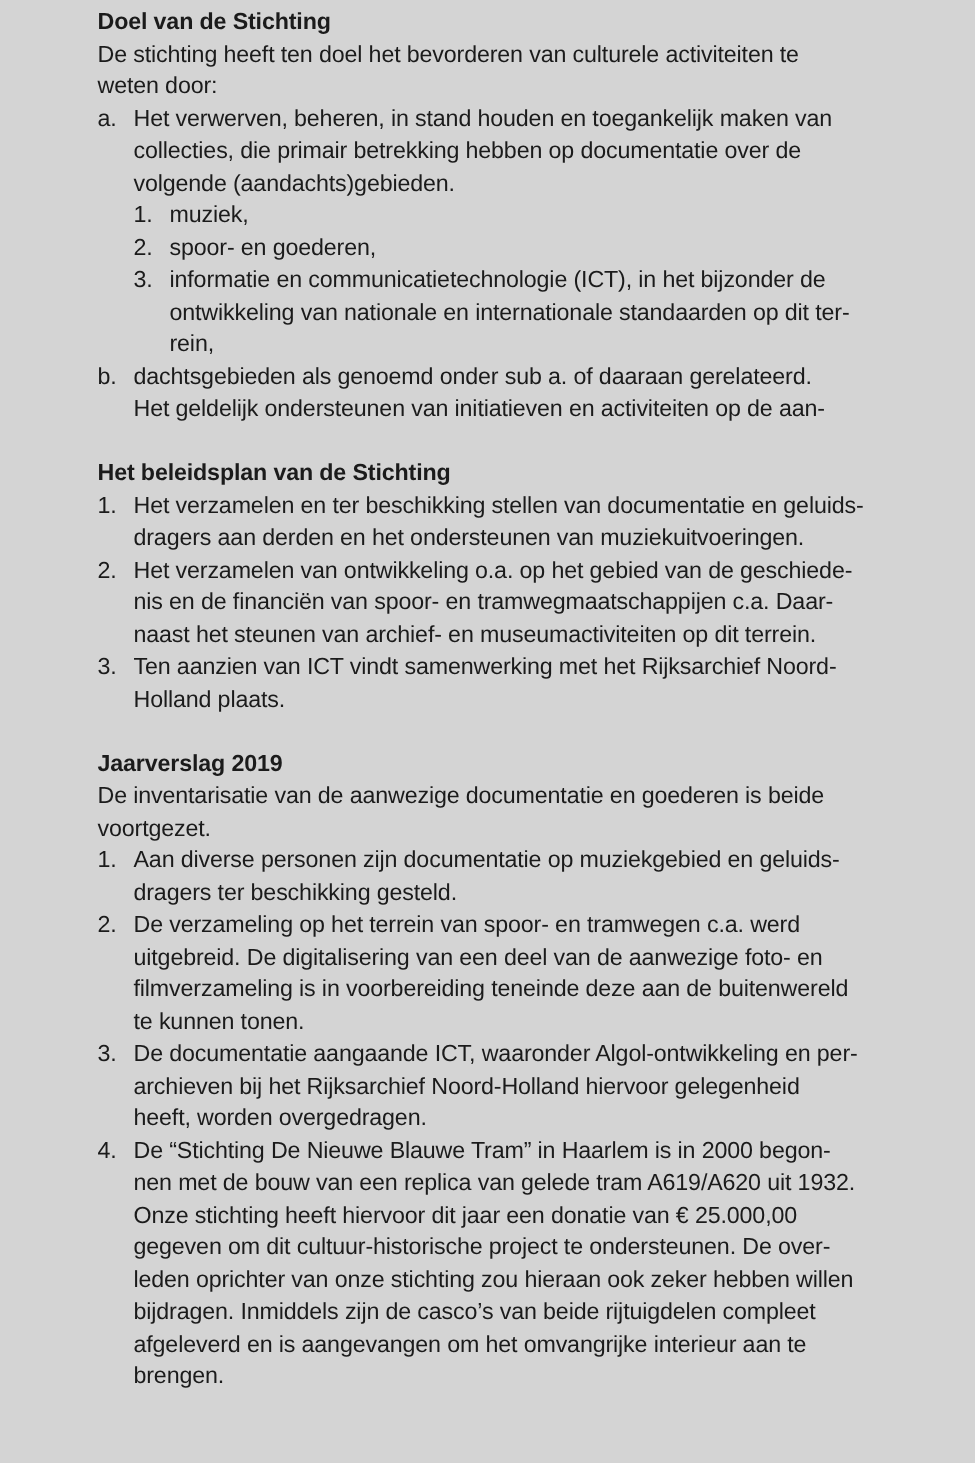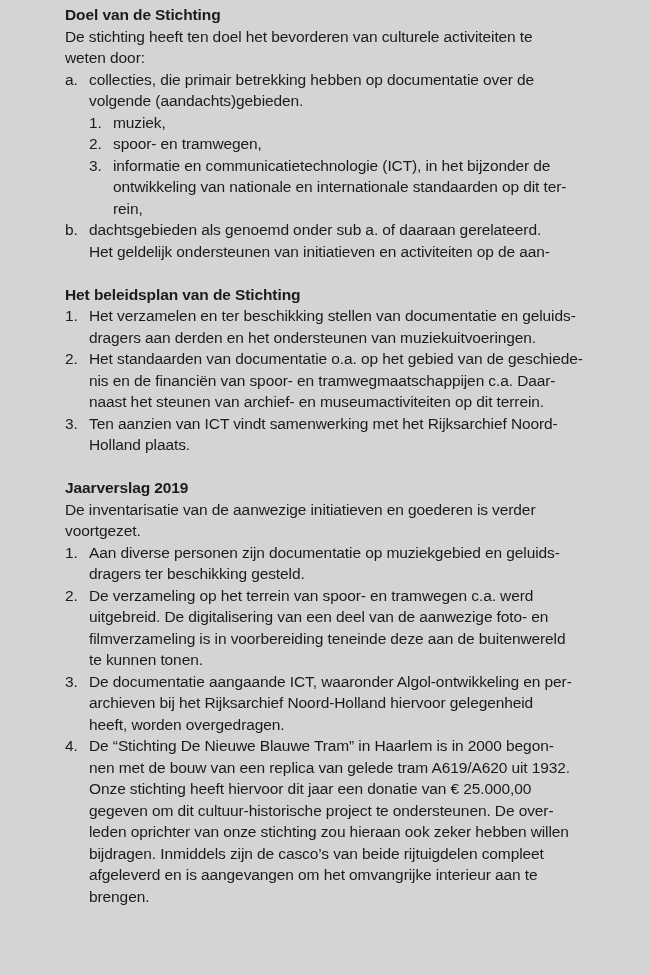--- a/index.html
+++ b/index.html
@@ -34,36 +34,37 @@
 <div class="page" style="color: rgb(27, 27, 27);">
 
   <section class="sec">
     <div class="line h">Doel van de Stichting</div>
     <div class="line">De stichting heeft ten doel het bevorderen van culturele activiteiten te</div>
     <div class="line">weten door:</div>
 
     <div class="item">
       <span class="m">a.</span>
       <div class="ib">
+        <div class="line">Het verwerven, beheren, in stand houden en toegankelijk maken van</div>
         <div class="line">collecties, die primair betrekking hebben op documentatie over de</div>
         <div class="line">volgende (aandachts)gebieden.</div>
       </div>
     </div>
 
     <div class="item lvl2">
       <span class="m">1.</span>
       <div class="ib">
         <div class="line">muziek,</div>
       </div>
     </div>
 
     <div class="item lvl2">
       <span class="m">2.</span>
       <div class="ib">
-        <div class="line">spoor- en tramwegen,</div>
+        <div class="line">spoor- en goederen,</div>
       </div>
     </div>
 
     <div class="item lvl2">
       <span class="m">3.</span>
       <div class="ib">
         <div class="line">informatie en communicatietechnologie (ICT), in het bijzonder de</div>
         <div class="line">ontwikkeling van nationale en internationale standaarden op dit ter-</div>
         <div class="line">rein,</div>
       </div>
@@ -85,38 +86,38 @@
       <span class="m">1.</span>
       <div class="ib">
         <div class="line">Het verzamelen en ter beschikking stellen van documentatie en geluids-</div>
         <div class="line">dragers aan derden en het ondersteunen van muziekuitvoeringen.</div>
       </div>
     </div>
 
     <div class="item">
       <span class="m">2.</span>
       <div class="ib">
-        <div class="line">Het standaarden van documentatie o.a. op het gebied van de geschiede-</div>
+        <div class="line">Het verzamelen van ontwikkeling o.a. op het gebied van de geschiede-</div>
         <div class="line">nis en de financiën van spoor- en tramwegmaatschappijen c.a. Daar-</div>
         <div class="line">naast het steunen van archief- en museumactiviteiten op dit terrein.</div>
       </div>
     </div>
 
     <div class="item">
       <span class="m">3.</span>
       <div class="ib">
         <div class="line">Ten aanzien van ICT vindt samenwerking met het Rijksarchief Noord-</div>
         <div class="line">Holland plaats.</div>
       </div>
     </div>
   </section>
 
   <section class="sec">
     <div class="line h">Jaarverslag 2019</div>
-    <div class="line">De inventarisatie van de aanwezige initiatieven en goederen is verder</div>
+    <div class="line">De inventarisatie van de aanwezige documentatie en goederen is beide</div>
     <div class="line">voortgezet.</div>
 
     <div class="item">
       <span class="m">1.</span>
       <div class="ib">
         <div class="line">Aan diverse personen zijn documentatie op muziekgebied en geluids-</div>
         <div class="line">dragers ter beschikking gesteld.</div>
       </div>
     </div>
 

